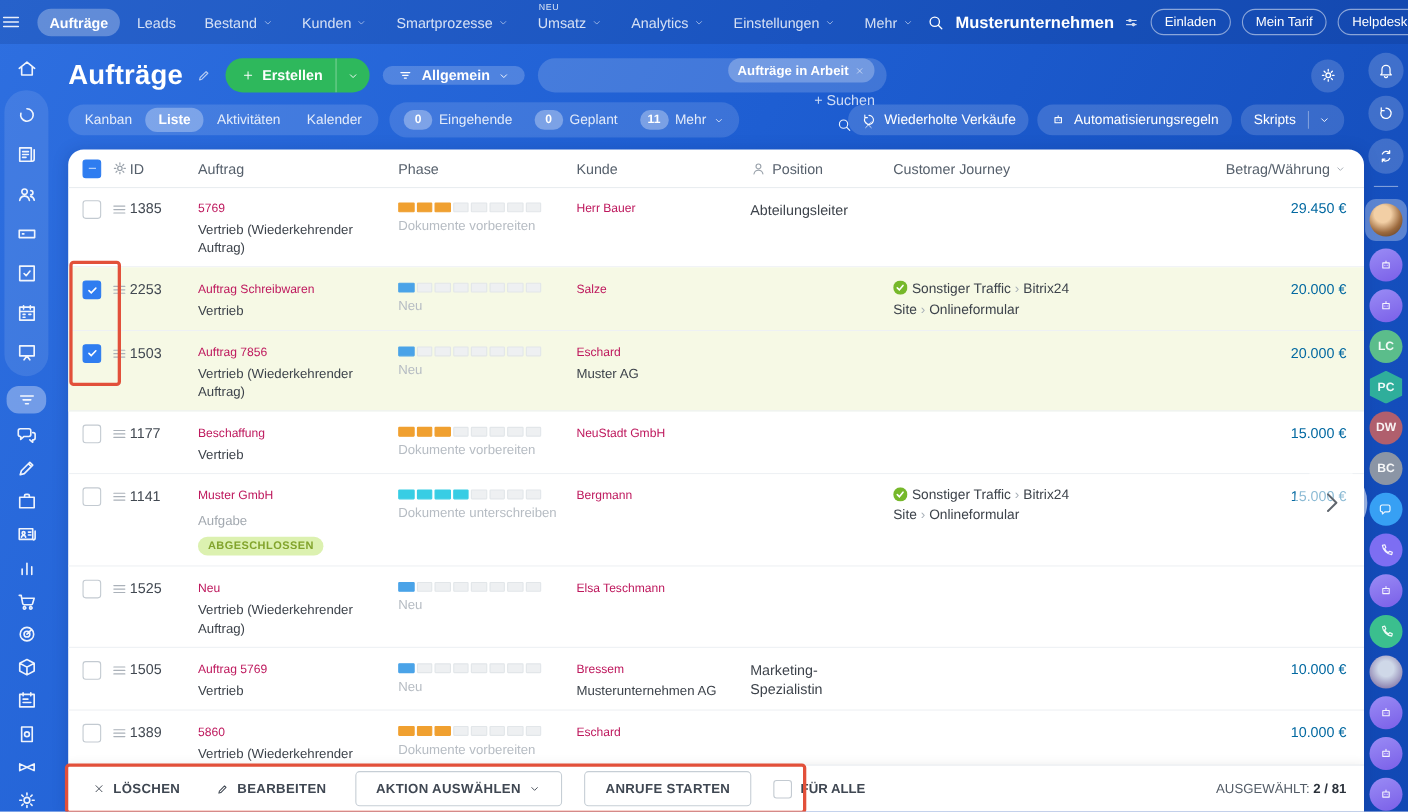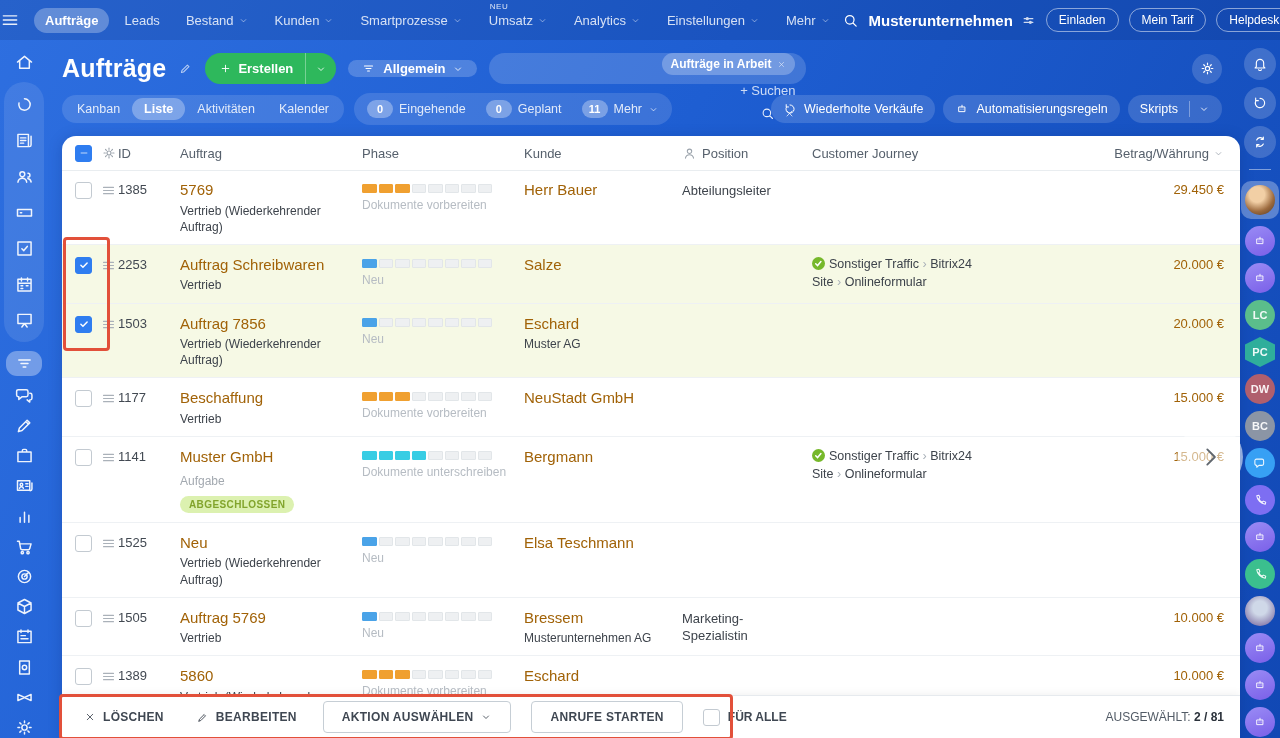--- a/index.html
+++ b/index.html
@@ -86,33 +86,33 @@
   .th-amount{display:flex;align-items:center;justify-content:flex-end;gap:4px;padding-right:16px;color:#56606c;}
   .tbody{position:absolute;top:34px;bottom:42px;left:0;right:0;overflow:hidden;}
   .row{align-items:start;padding:10px 0 9px;border-bottom:1px solid #eef1f4;}
   .row.selected{background:#f6f9e5;}
   .row .c1{display:flex;align-items:center;gap:9px;padding-left:13px;padding-top:2px;color:#aab1b9;}
   .cb{width:15px;height:15px;border:1px solid #c3cad1;border-radius:3px;background:#fff;display:flex;
       align-items:center;justify-content:center;cursor:pointer;flex:0 0 auto;}
   .cb.on{background:#2f7df0;border-color:#2f7df0;color:#fff;}
   .cb.ind{background:#2f7df0;border-color:#2f7df0;color:#fff;}
   .cell-id{font-size:13px;color:#424952;padding-top:2px;}
-  .lnk{color:#a16207;font-size:15px;text-decoration:none;cursor:pointer;display:inline-block;line-height:1.3;}
+  .lnk{color:#be185d;font-size:11px;text-decoration:none;cursor:pointer;display:inline-block;line-height:1.3;}
   .sub{font-size:12px;color:#3d434b;line-height:1.35;margin-top:3px;padding-right:14px;}
   .sub.gray{color:#a3a9b0;margin-top:6px;}
   .badge{display:inline-block;font-size:10px;font-weight:bold;letter-spacing:.4px;color:#82a42c;
          background:#dcf1b0;border-radius:10px;padding:3px 9px;margin-top:7px;}
   .phasebar{display:flex;gap:2px;width:130px;margin-top:4px;}
   .phasebar i{flex:1;height:7px;background:#eef0f2;border:1px solid #e2e6e9;border-radius:1px;}
   .phase-label{font-size:12px;color:#b6bcc3;margin-top:5px;white-space:nowrap;overflow:hidden;text-overflow:ellipsis;max-width:150px;}
   .cell-pos{font-size:13px;color:#3d434b;line-height:1.35;padding:2px 12px 0 0;}
   .cell-j{font-size:12.5px;color:#3d434b;line-height:1.45;padding-right:18px;}
   .jdot{display:inline-block;vertical-align:-2px;margin-right:4px;}
   .jsep{color:#a8b0b8;}
-  .cell-amt{text-align:right;padding:2px 16px 0 0;font-size:13px;color:#a16207;}
+  .cell-amt{text-align:right;padding:2px 16px 0 0;font-size:13px;color:#0369a1;}
 
   
   .action-bar{position:absolute;left:0;right:0;bottom:0;height:42px;background:#fff;border-top:1px solid #e6eaee;
               display:flex;align-items:center;gap:20px;padding:0 16px;box-shadow:0 -2px 8px rgba(0,0,0,0.05);z-index:10;}
   .ab-btn{display:flex;align-items:center;gap:7px;font-size:12px;font-weight:bold;letter-spacing:.3px;
           color:#3f4752;cursor:pointer;white-space:nowrap;background:none;border:none;font-family:inherit;}
   .ab-btn.outlined{border:1px solid #c6ced5;border-radius:4px;padding:8px 18px;background:#fff;}
   .ab-check{display:flex;align-items:center;gap:8px;font-size:12px;font-weight:bold;color:#3f4752;cursor:pointer;}
   .ab-right{margin-left:auto;font-size:12px;color:#525b66;}
   .ab-right b{color:#2b323b;}

